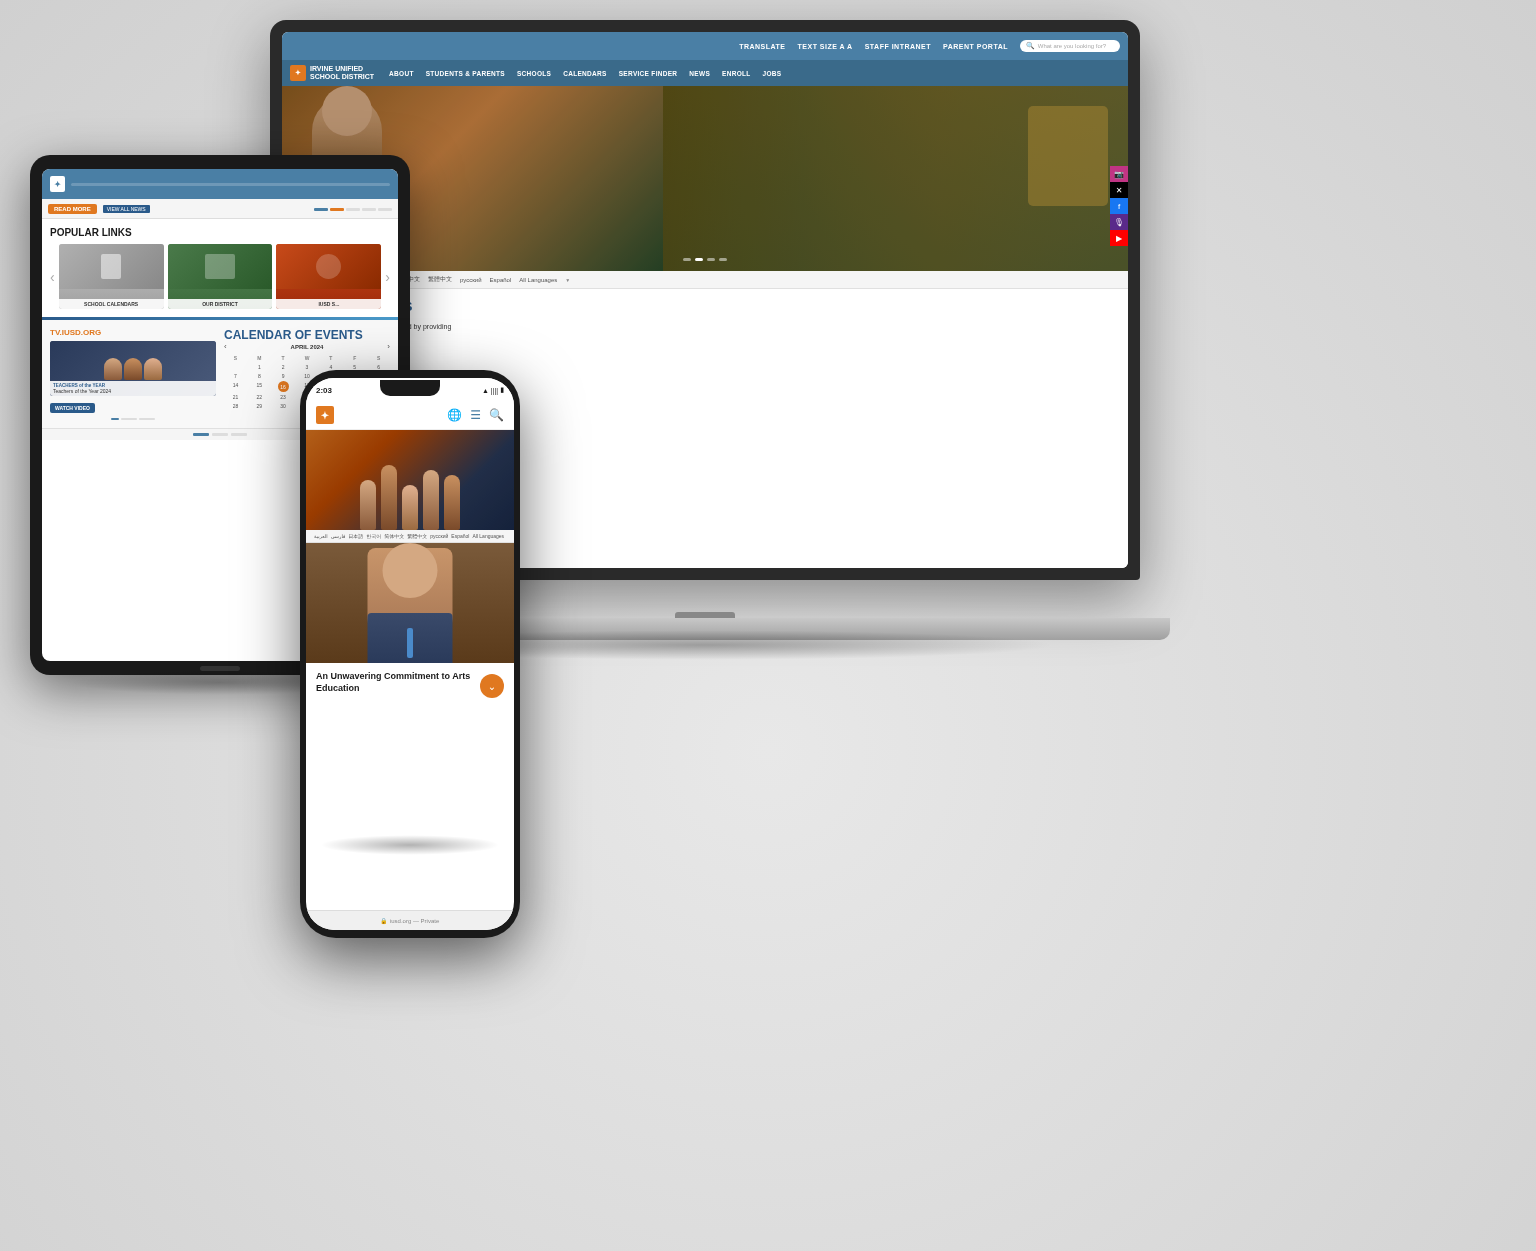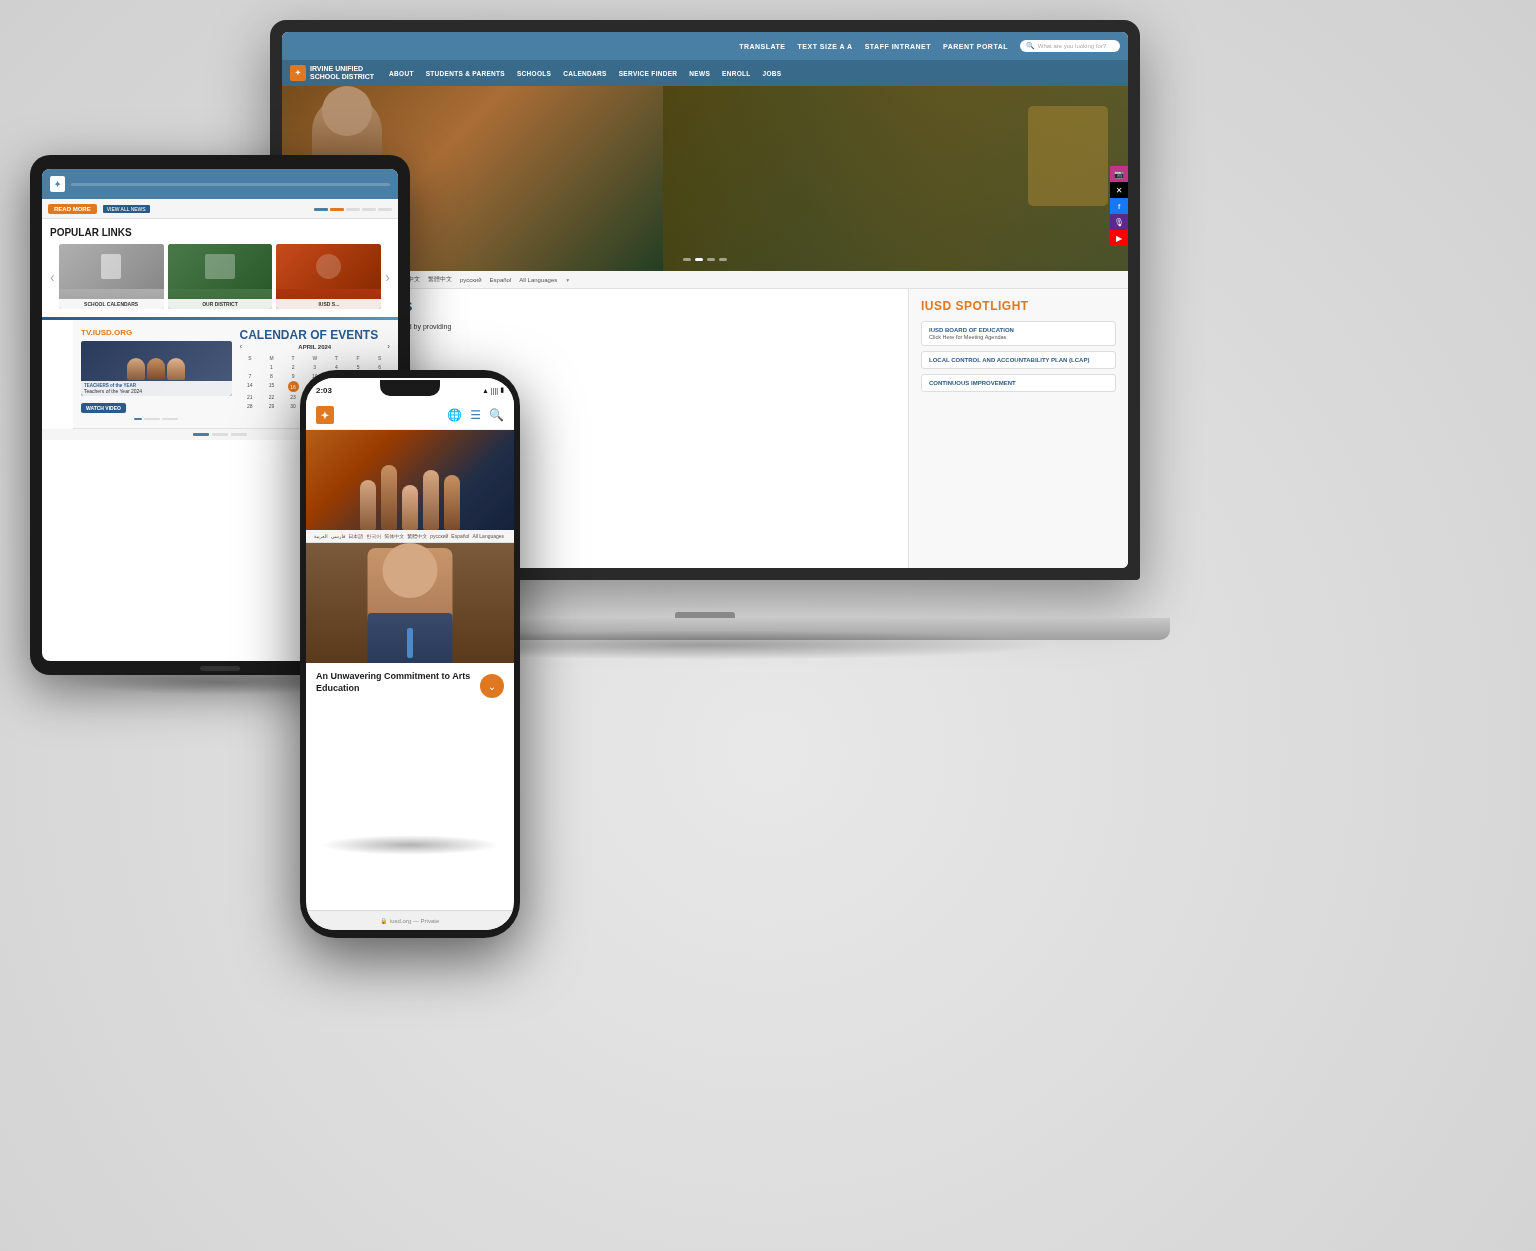--- a/index.html
+++ b/index.html
@@ -405,21 +405,20 @@
       height: 3px;
       background: linear-gradient(90deg, #2a5a8a, #4a9aca);
     }
 
     .ts-tv-section {
       display: flex;
       padding: 8px;
       gap: 8px;
       background: #f8f8f8;
       border-bottom: 1px solid #e0e0e0;
-      margin-left: 31px;
     }
     .ts-tv-left { flex: 1; }
     .ts-tv-org { color: #e07820; font-size: 8px; font-weight: 800; text-transform: uppercase; }
     .ts-tv-right { flex: 1; }
     .ts-cal-title { color: #2a5a8a; font-size: 12px; font-weight: 800; text-transform: uppercase; }
     .ts-tv-thumb {
       width: 100%;
       height: 55px;
       background: linear-gradient(135deg, #2a3a5a, #4a5a7a);
       border-radius: 3px;
@@ -770,33 +769,20 @@
             <span style="font-weight:700;">A Boost in...</span>
             <span>...ment the students and by providing</span>
           </div>
           <div class="ls-arts-card">
             <div>
               <div style="font-size:4px; color:rgba(255,255,255,0.8); margin-bottom:1px;">IRVINE UNIFIED SCHOOL DISTRICT</div>
               <div class="ls-arts-text">ARTS IUSD &amp;</div>
             </div>
 
             <div style="position:absolute; top:5px; right:8px; width:20px; height:30px; background:#e07820; border-radius:2px 2px 8px 8px; transform:rotate(-20deg); opacity:0.8;"></div>
-          </div>
-        </div>
-        <div class="ls-spotlight">
-          <div class="ls-spotlight-title">IUSD SPOTLIGHT</div>
-          <div class="ls-spotlight-card">
-            <div class="ls-spotlight-card-title">IUSD BOARD OF EDUCATION</div>
-            <div class="ls-spotlight-card-sub">Click Here for Meeting Agendas</div>
-          </div>
-          <div class="ls-spotlight-card">
-            <div class="ls-spotlight-card-title">LOCAL CONTROL AND ACCOUNTABILITY PLAN (LCAP)</div>
-          </div>
-          <div class="ls-spotlight-card">
-            <div class="ls-spotlight-card-title">CONTINUOUS IMPROVEMENT</div>
           </div>
         </div>
       </div>
 
     </div>
   </div>
   <div class="laptop-notch"></div>
   <div class="laptop-base"></div>
 </div>
 

